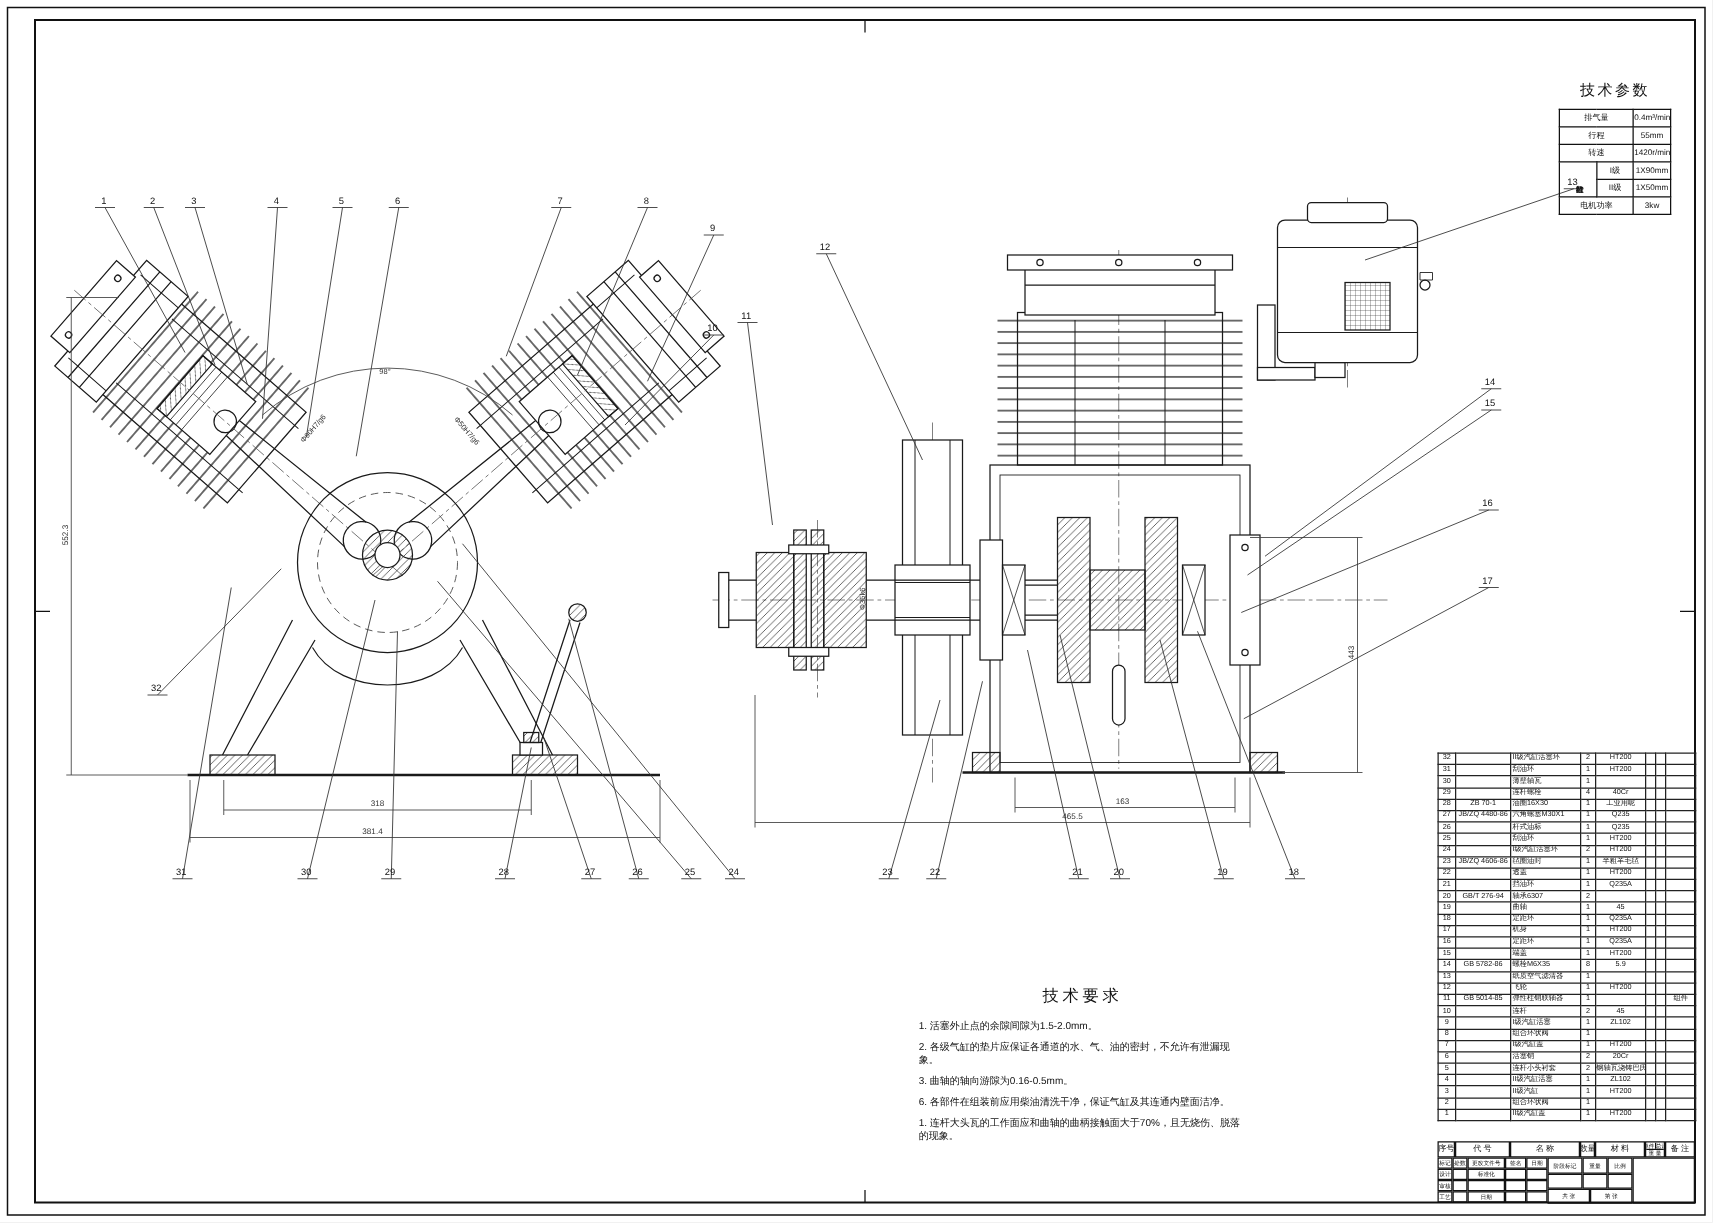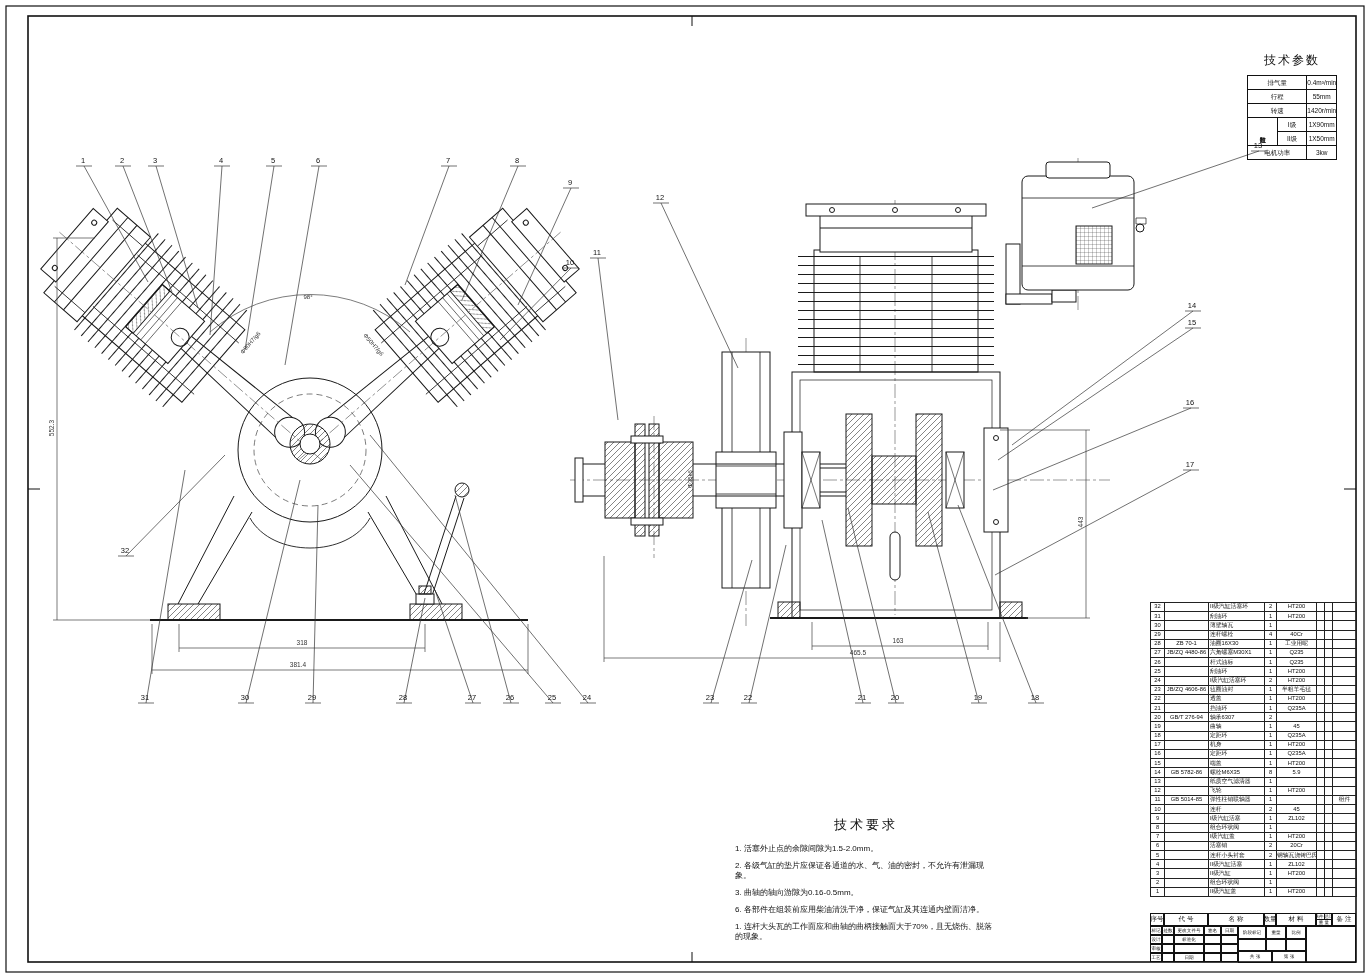--- a/index.html
+++ b/index.html
@@ -2,31 +2,31 @@
 <html><head>
 <meta charset="utf-8">
 <style>
   html,body{margin:0;padding:0;background:#e8e8e8;}
   #sheet{position:relative;width:1370px;height:978px;background:#ffffff;overflow:hidden;
          font-family:"Liberation Sans","DejaVu Sans",sans-serif;color:#111;}
   .abs{position:absolute;}
   svg text{font-family:"Liberation Sans","DejaVu Sans",sans-serif;}
 
   
-  #params{left:1244px;top:52px;width:96px;}
+  #params{left:1244px;top:64px;width:96px;}
   #params .ttl{text-align:center;font-size:12px;letter-spacing:2px;margin-bottom:6px;}
   #params table{border-collapse:collapse;table-layout:fixed;width:90px;margin-left:3px;}
   #params td{border:1px solid #111;font-size:6.5px;line-height:7px;text-align:center;
              padding:1px 0;height:11px;overflow:hidden;white-space:nowrap;}
   #params td.vert{writing-mode:vertical-rl;text-orientation:upright;font-size:6px;
                   letter-spacing:0;padding:0;width:10px;}
 
   
   #req{left:735px;top:788px;width:262px;}
-  #req .ttl{text-align:center;font-size:13px;letter-spacing:3px;margin-bottom:10px;margin-top:28px;}
+  #req .ttl{text-align:center;font-size:13px;letter-spacing:3px;margin-bottom:10px;}
   #req .it{font-size:8px;line-height:10px;margin-bottom:7px;}
 
   
   #bom{left:1150px;top:602px;width:207px;}
   #bom table{border-collapse:collapse;table-layout:fixed;width:206px;}
   #bom td{border:0.5px solid #222;font-size:5.8px;line-height:7.2px;height:8.2px;
           text-align:center;padding:0;overflow:hidden;white-space:nowrap;}
   #bom td.nm{text-align:left;padding-left:1px;}
 
   

